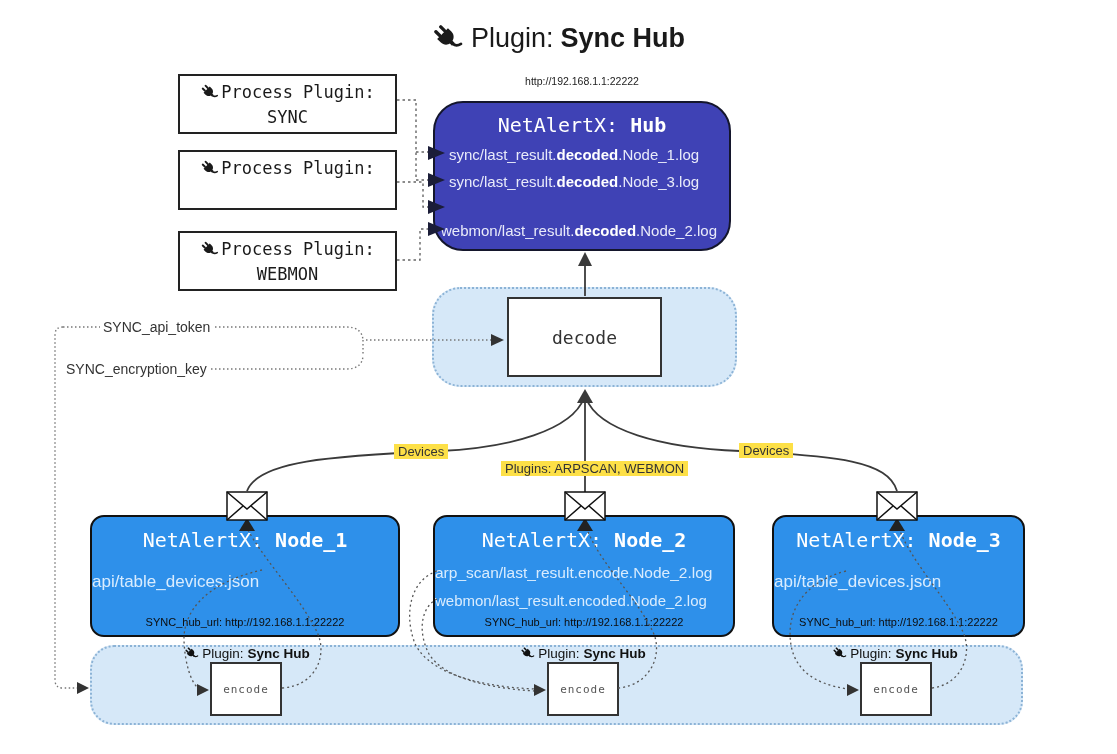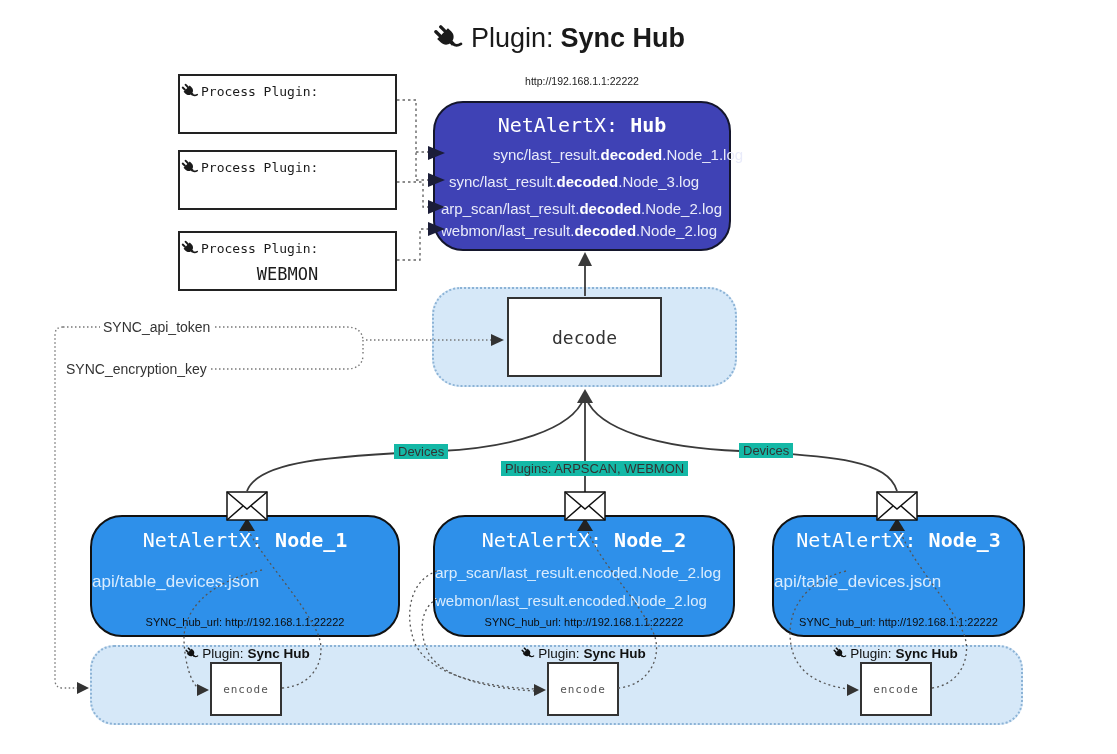--- a/index.html
+++ b/index.html
@@ -18,39 +18,39 @@
   
   #hub-url{top:75px;left:433px;width:298px;font-size:10.5px;color:#222;z-index:8;}
   #hub{left:433px;top:101px;width:298px;height:150px;border-radius:30px;
        background:var(--hub-bg,#3f42b5);border:2.5px solid #14162c;box-sizing:border-box;z-index:2;}
   #hub .hub-title{position:absolute;top:10px;left:0;width:100%;font-size:20px;color:#fff;}
   .hub-line{position:absolute;height:20px;line-height:20px;font-size:15px;color:#e9ebfa;white-space:nowrap;}
   .hub-line b{color:#fff;}
 
   
   .pp-box{left:178px;width:219px;height:60px;background:#fff;border:2px solid #222;box-sizing:border-box;z-index:2;}
-  .pp-line1{position:absolute;top:6px;left:0;width:100%;display:flex;align-items:center;
-            font-size:13px;}
+  .pp-line1{position:absolute;top:6px;left:0;width:100%;display:flex;align-items:center;justify-content:center;
+            font-size:17px;}
   .pp-line1 .plug{width:19px;height:19px;margin-right:2px;}
   .pp-line2{position:absolute;top:31px;left:0;width:100%;text-align:center;font-size:17px;}
 
   
   .tok{z-index:8;background:#fff;padding:0 3px;font-size:14px;color:#333;white-space:nowrap;}
 
   
   #decode-area{left:432px;top:287px;width:305px;height:100px;border-radius:28px;
       background:var(--panel-bg,#d6e8f8);border:2px dotted var(--panel-border,#8cb3d6);box-sizing:border-box;z-index:1;}
   #decode-box{left:507px;top:297px;width:155px;height:80px;background:#fff;border:2.5px solid #333;
       box-sizing:border-box;display:flex;align-items:center;justify-content:center;font-size:18px;color:#333;z-index:2;}
 
   
-  .edge-label{z-index:8;background:#14b8a6;padding:0 4px;font-size:13px;color:#333;white-space:nowrap;}
-
-  
-  .node{top:515px;height:122px;border-radius:32px;background:var(--node-bg,#2e90ea);
+  .edge-label{z-index:8;background:#fde047;padding:0 4px;font-size:13px;color:#333;white-space:nowrap;}
+
+  
+  .node{top:515px;height:122px;border-radius:14px;background:var(--node-bg,#2e90ea);
         border:2.5px solid #111;box-sizing:border-box;z-index:2;}
   .node-title{position:absolute;top:11px;left:0;width:100%;text-align:center;font-size:20px;color:#fff;white-space:nowrap;}
   .node-file{position:absolute;left:0;width:100%;text-align:left;color:#d9ecfe;white-space:nowrap;}
   .node-url{position:absolute;bottom:7px;left:0;width:100%;text-align:center;font-size:11px;color:#0d0d0d;}
 
   
   #bottom-bar{left:90px;top:645px;width:933px;height:80px;border-radius:24px;
       background:var(--panel-bg,#d6e8f8);border:2px dotted var(--panel-border,#8cb3d6);box-sizing:border-box;z-index:1;}
   .enc-label{z-index:6;display:flex;align-items:center;justify-content:center;font-size:13.5px;color:#111;
              white-space:nowrap;top:646px;width:160px;}
@@ -85,33 +85,33 @@
     <b>Sync Hub</b>
   </div>
 
   <div id="hub-url" class="abs center">http://192.168.1.1:22222</div>
 
   <div id="hub" class="abs">
     <div class="hub-title mono center">
       <span>NetAlertX:</span>
       <b>Hub</b>
     </div>
-    <div class="hub-line" style="top:42px;left:14px;margin-left:44px;"><span>sync/last_result.</span><b>decoded</b><span>.Node_1.log</span></div>
+    <div class="hub-line" style="top:42px;left:14px;"><span>sync/last_result.</span><b>decoded</b><span>.Node_1.log</span></div>
     <div class="hub-line" style="top:69px;left:14px;"><span>sync/last_result.</span><b>decoded</b><span>.Node_3.log</span></div>
-    <div class="hub-line" style="top:96px;left:6px;"><span>arp_scan/last_result.</span><b>decoded</b><span>.Node_2.log</span></div>
     <div class="hub-line" style="top:118px;left:6px;"><span>webmon/last_result.</span><b>decoded</b><span>.Node_2.log</span></div>
   </div>
 
   <div class="abs pp-box" style="top:74px;">
     <div class="pp-line1 mono">
         <svg class="plug">
           <use href="#plugsym"></use>
         </svg>
         <span>Process Plugin:</span>
       </div>
+    <div class="pp-line2 mono">SYNC</div>
   </div>
   <div class="abs pp-box" style="top:150px;">
     <div class="pp-line1 mono">
         <svg class="plug">
           <use href="#plugsym"></use>
         </svg>
         <span>Process Plugin:</span>
       </div>
   </div>
   <div class="abs pp-box" style="top:231px;">
@@ -127,21 +127,21 @@
   <div id="decode-area" class="abs"></div>
   <div id="decode-box" class="abs mono">decode</div>
 
   <div class="abs node" style="left:90px;width:310px;">
     <div class="node-title mono"><span>NetAlertX:</span> <b>Node_1</b></div>
     <div class="node-file" style="top:55px;font-size:17px;">api/table_devices.json</div>
     <div class="node-url">SYNC_hub_url: http://192.168.1.1:22222</div>
   </div>
   <div class="abs node" style="left:433px;width:302px;">
     <div class="node-title mono"><span>NetAlertX:</span> <b>Node_2</b></div>
-    <div class="node-file" style="top:47px;font-size:15.5px;">arp_scan/last_result.encoded.Node_2.log</div>
+    <div class="node-file" style="top:47px;font-size:15.5px;">arp_scan/last_result.encode.Node_2.log</div>
     <div class="node-file" style="top:75px;font-size:15px;">webmon/last_result.encoded.Node_2.log</div>
     <div class="node-url">SYNC_hub_url: http://192.168.1.1:22222</div>
   </div>
   <div class="abs node" style="left:772px;width:253px;">
     <div class="node-title mono"><span>NetAlertX:</span> <b>Node_3</b></div>
     <div class="node-file" style="top:55px;font-size:17px;">api/table_devices.json</div>
     <div class="node-url">SYNC_hub_url: http://192.168.1.1:22222</div>
   </div>
 
   <div id="bottom-bar" class="abs"></div>

